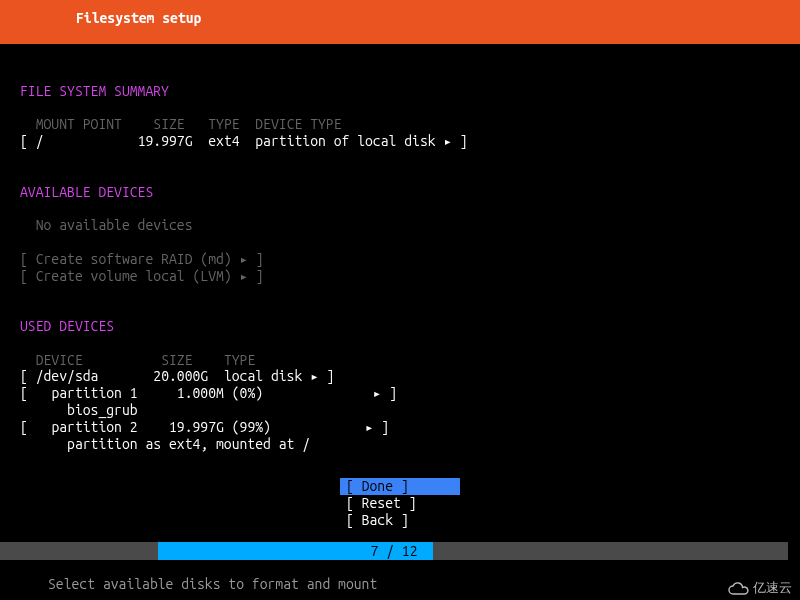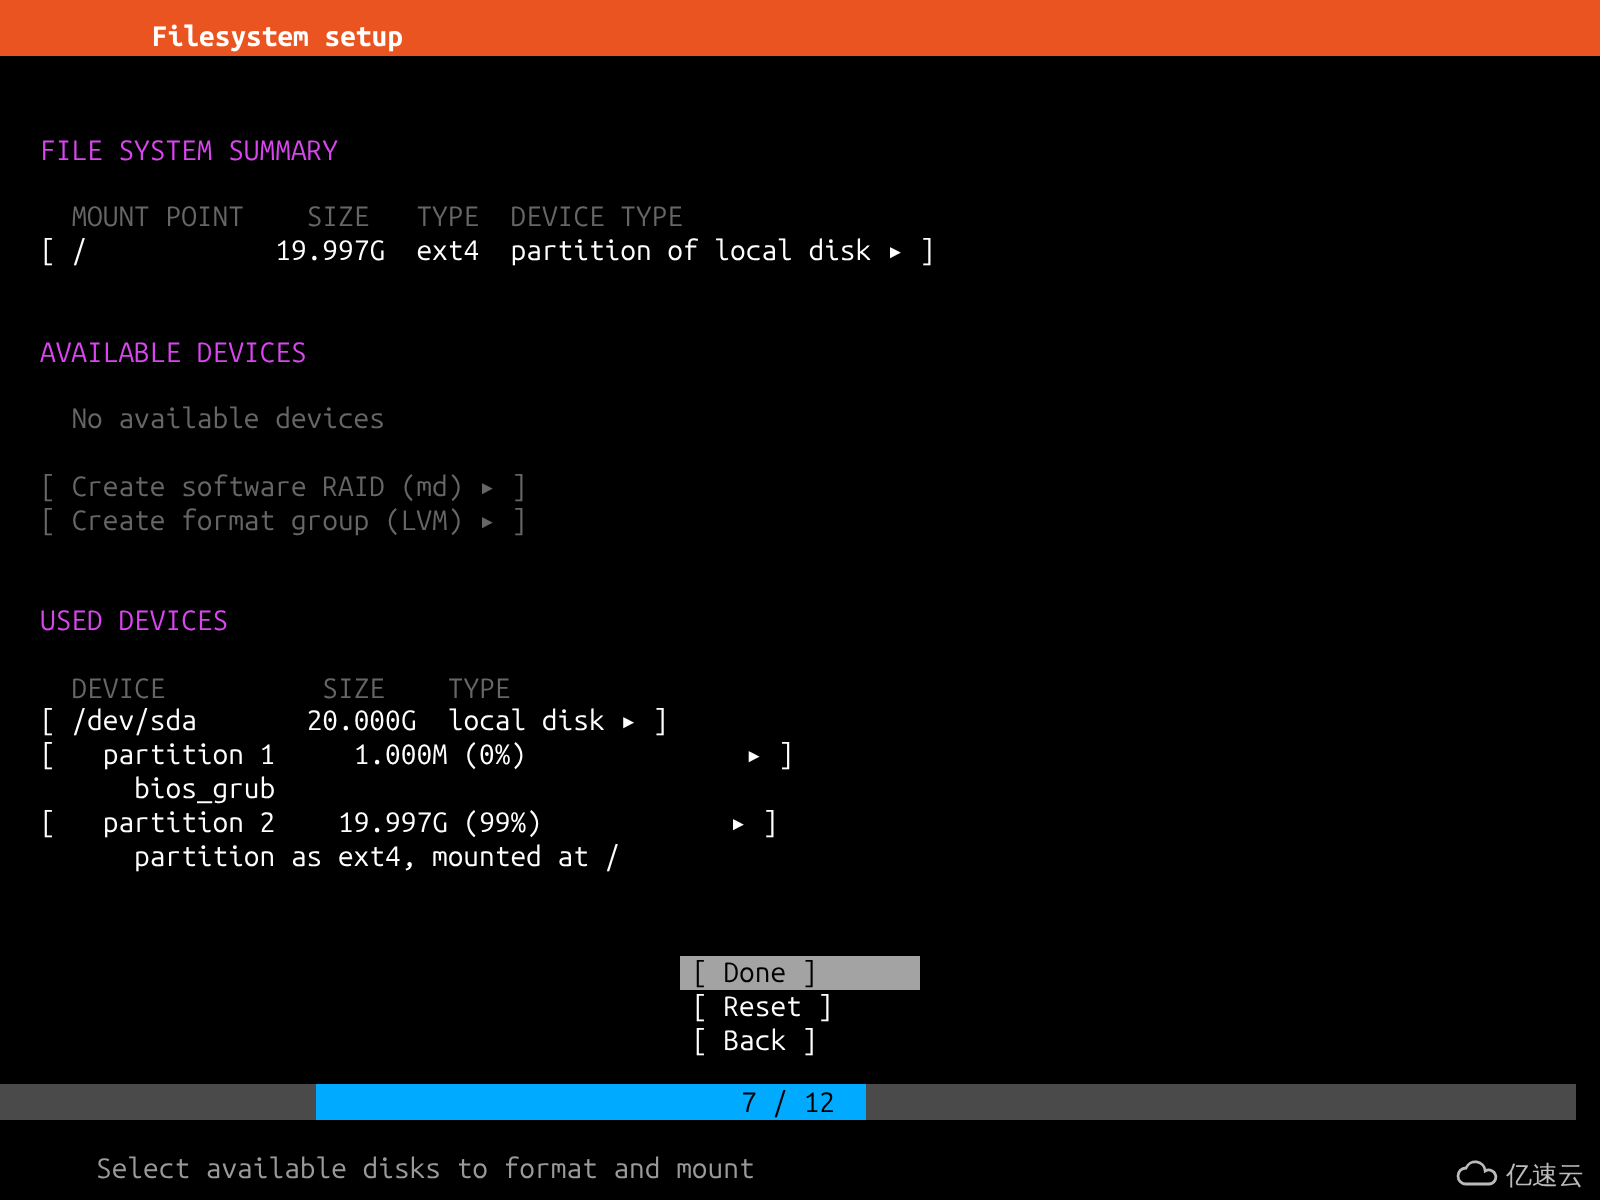--- a/index.html
+++ b/index.html
@@ -10,21 +10,21 @@
     font-family: "Ubuntu Mono", "DejaVu Sans Mono", "Courier New", monospace;
     font-size: 14px;
     color: #fff;
     overflow: hidden;
     position: relative;
     line-height: 1.2;
   }
   .titlebar {
     background: #e95420;
     color: #fff;
-    height: 28px;
+    height: 44px;
     padding: 10px 0 0 76px;
     font-weight: bold;
   }
   .content {
     padding: 22px 20px 0 20px;
     white-space: pre;
   }
   .sec-header { color: #d946ef; }
   .dim { color: #666; }
   .norm { color: #fff; }
@@ -36,21 +36,21 @@
     text-align: center;
   }
   .btn {
     display: inline-block;
     width: 120px;
     padding: 0 6px;
     text-align: left;
     margin: 0 auto;
     cursor: pointer;
   }
-  .btn-selected { background: #a3a3a3; color: #000; }
+  .btn-selected { background: #3b82f6; color: #000; }
   .progressbar {
     position: absolute;
     left: 0; right: 12px;
     top: 542px;
     height: 18px;
     background: #4a4a4a;
     display:flex;
   }
   .progress-filled { background:#00aaff; height:100%; }
   .progress-label {
@@ -68,21 +68,21 @@
     padding-left: 48px;
   }
   .watermark {
     position: absolute;
     right: 8px;
     bottom: 4px;
     color: #bbb;
     font-family: sans-serif;
     font-size: 13px;
     display:flex;
-    align-items:flex-start;
+    align-items:flex-end;
     gap:4px;
   }
 </style>
 </head>
 <body>
 
 <div class="titlebar">
   <span>Filesystem setup</span>
 </div>
 
@@ -91,21 +91,21 @@
 
   <span class="dim">MOUNT POINT</span>    <span class="dim">SIZE</span>   <span class="dim">TYPE</span>  <span class="dim">DEVICE TYPE</span>
 <span class="link"><span class="norm">[ </span><span>/</span>            <span>19.997G</span>  <span>ext4</span>  <span>partition of local disk</span> <span>▸</span><span class="norm"> ]</span></span>
 
 
 <span class="sec-header">AVAILABLE DEVICES</span>
 
   <span class="dim">No available devices</span>
 
 <span class="dim">[ <span>Create software RAID (md)</span> <span>▸</span> ]</span>
-<span class="dim">[ <span>Create format group (LVM)</span> <span>▸</span> ]</span>
+<span class="dim">[ <span>Create volume local (LVM)</span> <span>▸</span> ]</span>
 
 
 <span class="sec-header">USED DEVICES</span>
 
   <span class="dim">DEVICE</span>          <span class="dim">SIZE</span>    <span class="dim">TYPE</span>
 <span class="link"><span class="norm">[ </span><span>/dev/sda</span>       <span>20.000G</span>  <span>local disk</span> <span>▸</span><span class="norm"> ]</span></span>
 <span class="link"><span class="norm">[   </span><span>partition 1</span>     <span>1.000M</span> <span>(0%)</span>              <span>▸</span><span class="norm"> ]</span></span>
       <span>bios_grub</span>
 <span class="link"><span class="norm">[   </span><span>partition 2</span>    <span>19.997G</span> <span>(99%)</span>            <span>▸</span><span class="norm"> ]</span></span>
       <span>partition as ext4, mounted at /</span>

